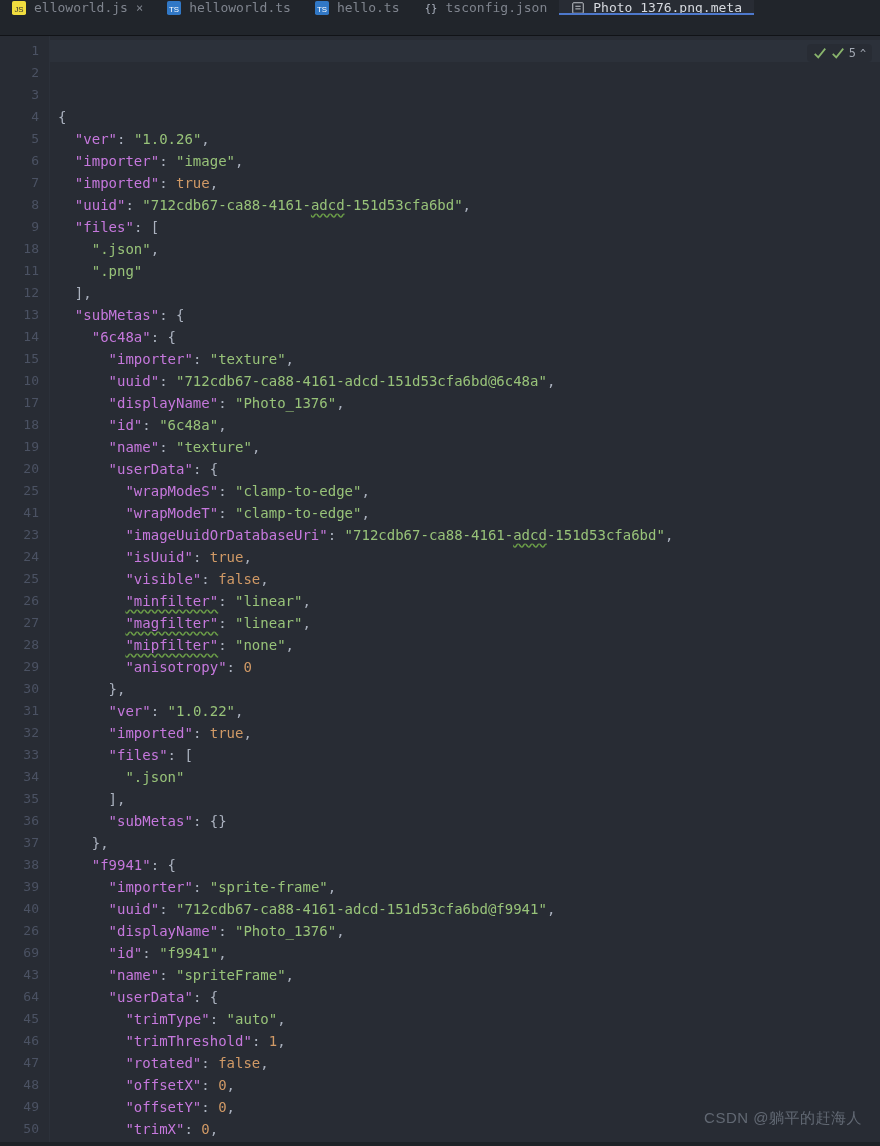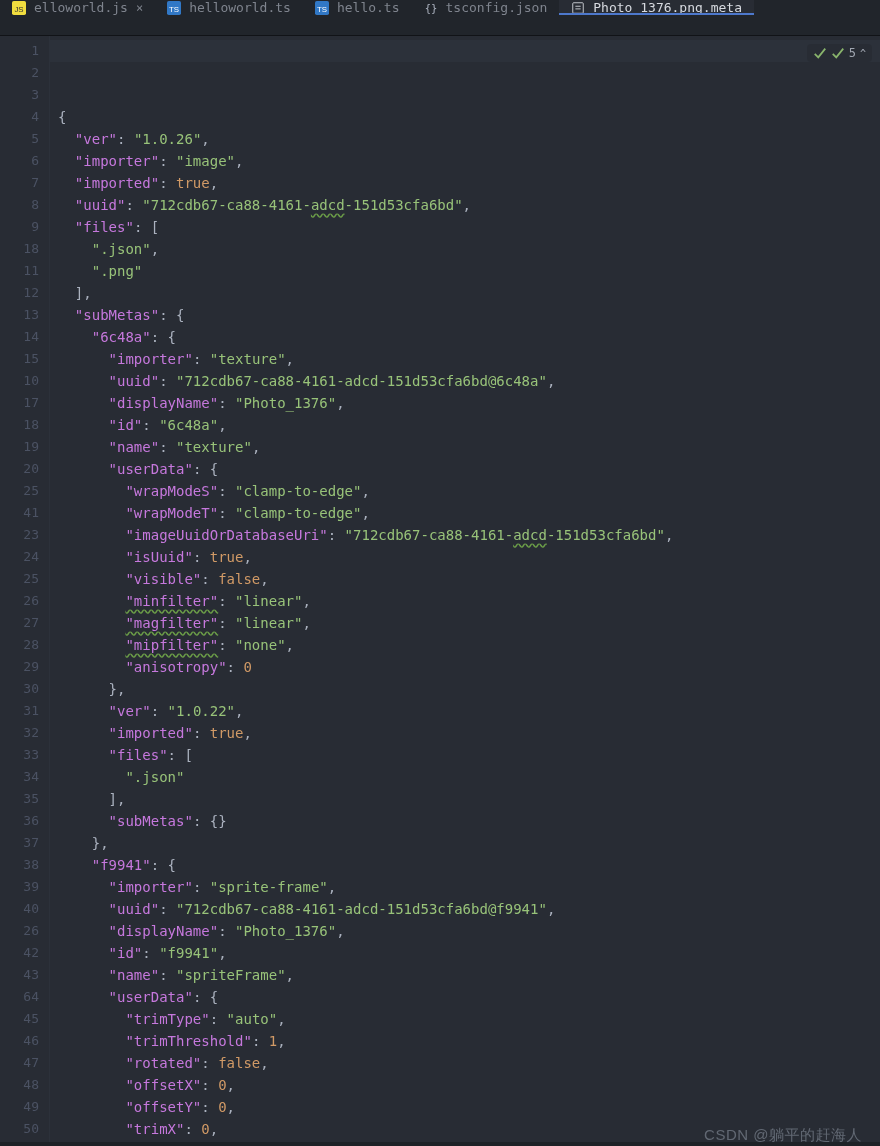--- a/index.html
+++ b/index.html
@@ -83,21 +83,21 @@
   
   .hints {
     position:absolute; top:44px; right:8px;
     display:flex; align-items:center; gap:4px;
     background: rgba(40,44,52,0.9);
     color:#a0a6b0; font-size:12px; padding:2px 6px; border-radius:4px;
   }
   .hints svg { width:14px; height:14px; }
   
   .wm {
-    position:absolute; right:18px; bottom:1px;
+    position:absolute; right:18px; bottom:18px;
     color:#9099a6; font-size:15px; font-family: "PingFang SC", "Microsoft YaHei", sans-serif;
     opacity:0.55; letter-spacing:0.5px;
   }
 </style>
 </head>
 <body>
 
 <div class="tabbar">
   <div class="tab">
     <span class="icon">
@@ -185,21 +185,21 @@
       <div>32</div>
       <div>33</div>
       <div>34</div>
       <div>35</div>
       <div>36</div>
       <div>37</div>
       <div>38</div>
       <div>39</div>
       <div>40</div>
       <div>26</div>
-      <div>42</div>
+      <div>69</div>
       <div>43</div>
       <div>64</div>
       <div>45</div>
       <div>46</div>
       <div>47</div>
       <div>48</div>
       <div>49</div>
       <div>50</div>
     </div>
   <div class="code" id="code">

